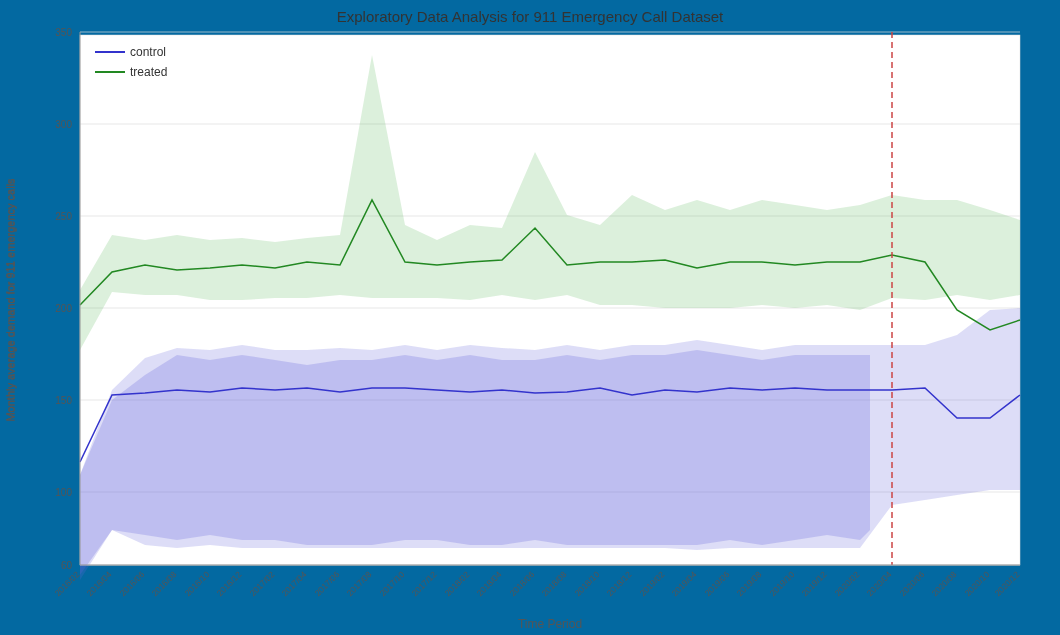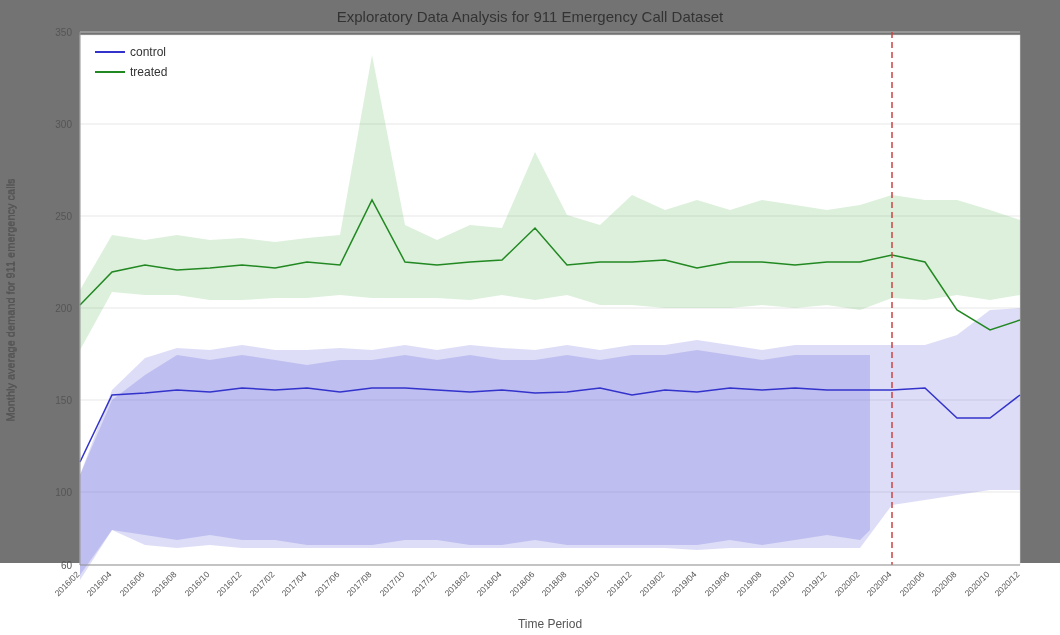--- a/index.html
+++ b/index.html
@@ -5,23 +5,23 @@
     * { margin: 0; padding: 0; box-sizing: border-box; }
     body {
       background: white;
       font-family: Arial, sans-serif;
       width: 1060px;
       height: 635px;
       overflow: hidden;
     }
     .chart-container {
       width: 1060px;
-      height: 563px;
+      height: 635px;
       position: relative;
-      background: #737373;
+      background: #0369a1;
     }
     svg {
       width: 1060px;
       height: 635px;
     }
   </style>
 </head>
 <body>
 
 <div class="chart-container">

